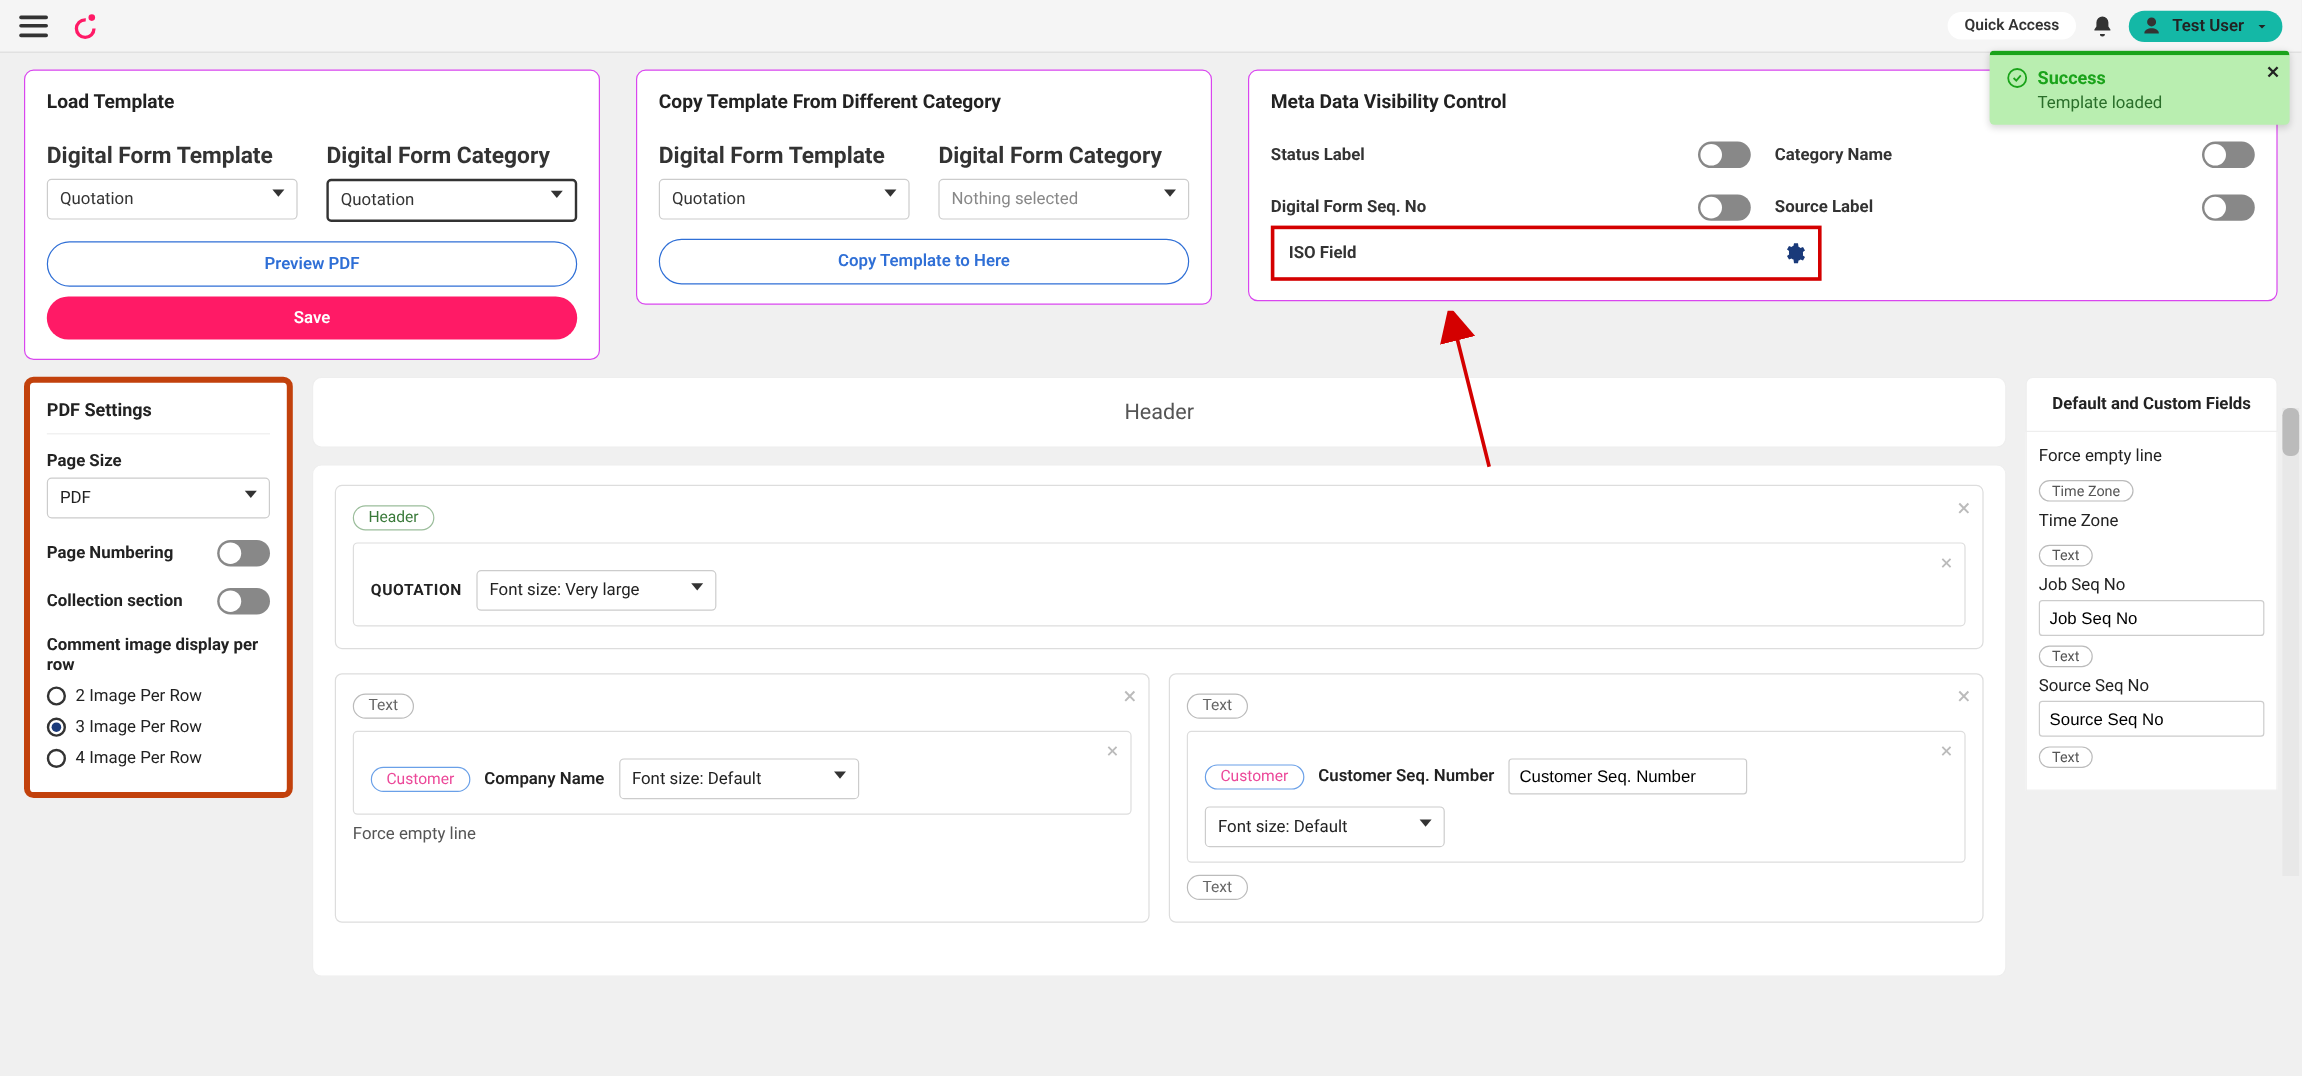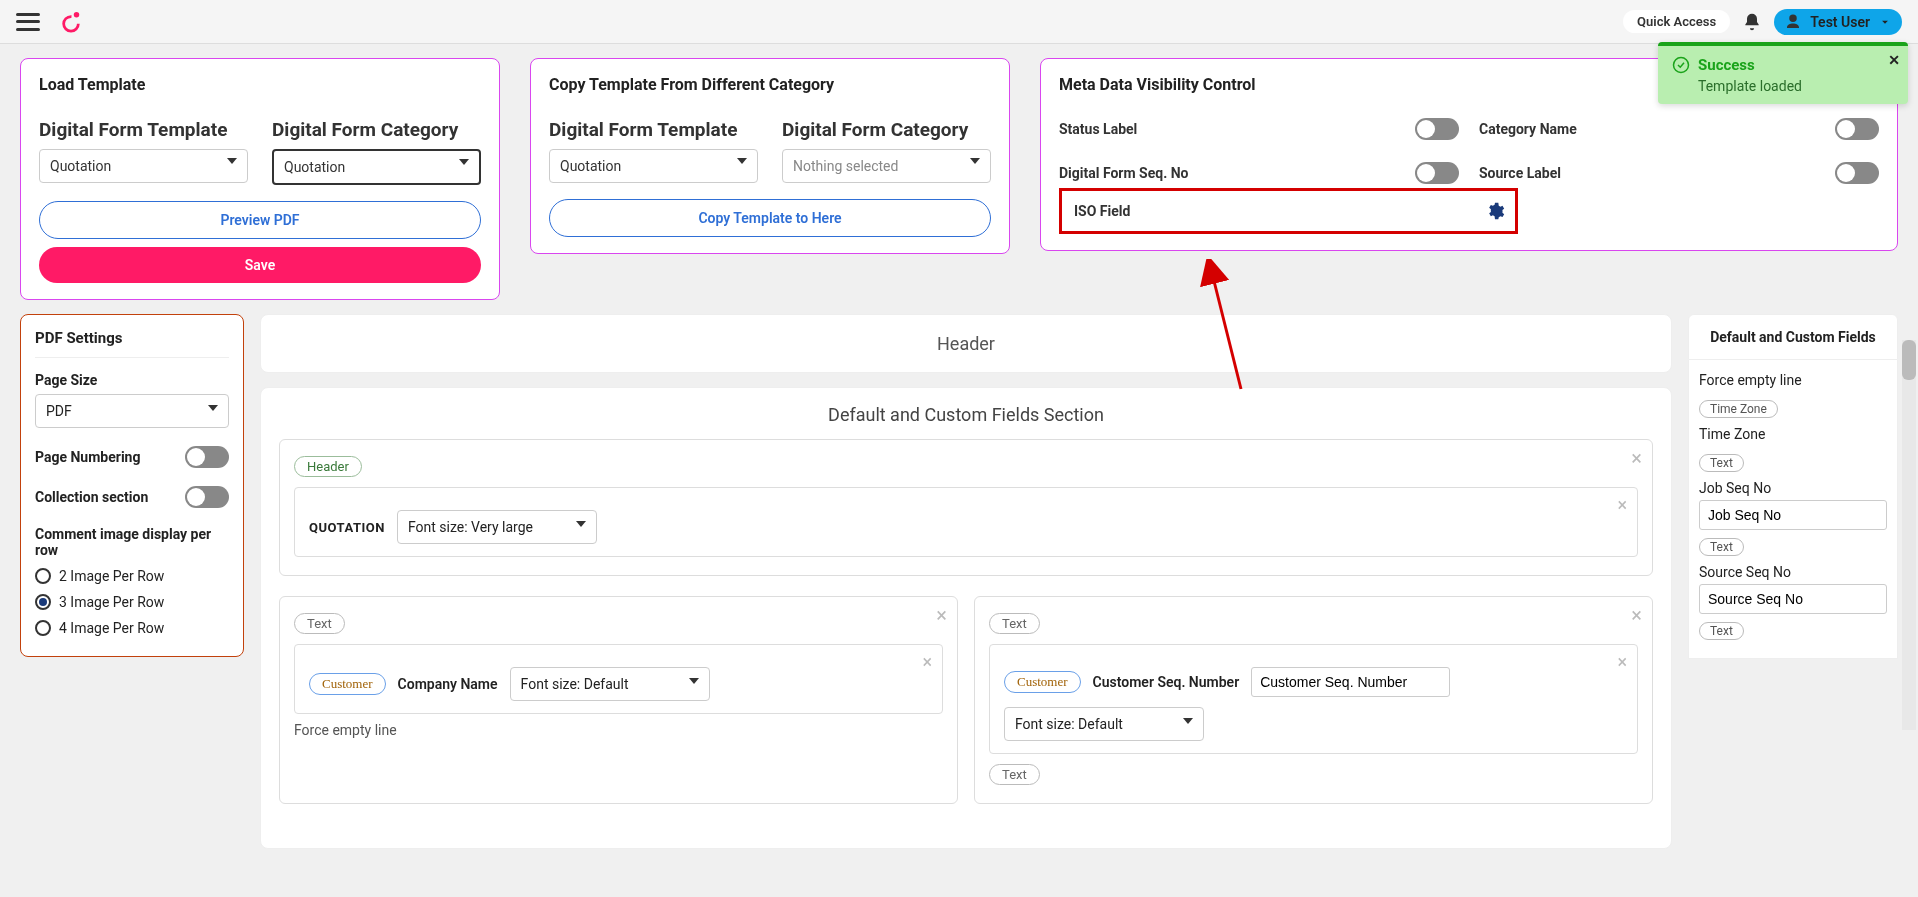--- a/index.html
+++ b/index.html
@@ -8,21 +8,21 @@
 
 .topbar { display:flex; align-items:center; justify-content:space-between; background:#f5f5f5; border-bottom:1px solid #ddd; height:44px; padding:0 16px; position:relative; }
 .topbar-left { display:flex; align-items:center; gap:20px; }
 .hamburger { width:24px; height:18px; display:flex; flex-direction:column; justify-content:space-between; cursor:pointer;}
 .hamburger span { height:3px; background:#333; border-radius:2px;}
 .logo { width:22px; height:22px; position:relative; }
 .logo svg { width:100%; height:100%; }
 .topbar-right { display:flex; align-items:center; gap:12px; }
 .quick-access { background:#fff; border-radius:14px; padding:4px 14px; font-size:13px; font-weight:600; color:#333; }
 .bell { width:20px; height:20px; color:#333; }
-.user-chip { display:flex; align-items:center; gap:8px; background:#0ea5e9; border-radius:16px; padding:4px 10px; cursor:pointer; }
+.user-chip { display:flex; align-items:center; gap:8px; background:#14b8a6; border-radius:16px; padding:4px 10px; cursor:pointer; }
 .user-icon { width:18px; height:18px; color:#333; }
 .user-name { font-weight:600; font-size:14px; }
 .chevron { width:14px; height:14px; }
 
 
 .toast { position:absolute; top:42px; right:10px; width:250px; background:#b9eeb0; border-radius:4px; padding:10px 14px; box-shadow:0 2px 6px rgba(0,0,0,.15); border-top:4px solid #1aa31a; z-index:50;}
 .toast .row1 { display:flex; align-items:center; gap:8px; }
 .toast .row1 .check { width:18px; height:18px; color:#1aa31a;}
 .toast .row1 .title { color:#1aa31a; font-weight:700; font-size:15px; }
 .toast .msg { margin-top:4px; color:#2a6e2a; padding-left:26px;}
@@ -47,40 +47,40 @@
 
 .meta-grid { display:grid; grid-template-columns: 1fr auto 1fr auto; row-gap:22px; column-gap:20px; align-items:center; }
 .meta-label { font-weight:700; color:#333; font-size:14px;}
 .toggle { width:44px; height:22px; background:#888; border-radius:12px; position:relative; cursor:pointer;}
 .toggle::after { content:""; position:absolute; left:2px; top:2px; width:18px; height:18px; background:#fff; border-radius:50%;}
 .iso-row { display:flex; align-items:center; justify-content:space-between; border:3px solid #d40000; padding:10px 10px 10px 12px; margin-top:4px; width:56%;}
 .gear-icon { width:20px; height:20px; color:#1a3a7a;}
 
 
 .lower { display:flex; gap:16px; padding:14px 20px 0 20px; align-items:flex-start;}
-.side-card { width:224px; background:#fff; border-radius:8px; border:1px solid #c2410c; padding:14px 14px 20px 14px;}
+.side-card { width:224px; background:#fff; border-radius:8px; border:5px solid #c2410c; padding:14px 14px 20px 14px;}
 .side-title { font-weight:700; font-size:15px; padding-bottom:10px; border-bottom:1px solid #eee; margin-bottom:14px;}
 .side-label { font-weight:700; font-size:14px; margin-bottom:6px;}
 .side-select { border:1px solid #ccc; border-radius:4px; padding:8px 30px 8px 10px; position:relative; cursor:pointer;}
 .side-select .caret { position:absolute; right:10px; top:10px; width:0;height:0;border-left:5px solid transparent;border-right:5px solid transparent;border-top:6px solid #333;}
 .side-toggle-row { display:flex; align-items:center; justify-content:space-between; margin-top:18px;}
 .side-toggle-row .lbl { font-weight:700; }
 .radio-row { display:flex; align-items:center; gap:8px; margin-top:10px; cursor:pointer;}
 .radio { width:16px; height:16px; border:2px solid #333; border-radius:50%; display:inline-flex; align-items:center; justify-content:center;}
 .radio.checked::after{content:"";width:8px;height:8px;background:#1a3a7a;border-radius:50%;}
 
 .main-area { flex:1; display:flex; flex-direction:column; gap:14px; min-width:0;}
 .panel { background:#fff; border-radius:8px; border:1px solid #eee;}
 .header-panel { text-align:center; padding:18px; color:#555; font-size:18px;}
 .section-panel { padding:16px 18px 24px 18px;}
 .section-title { text-align:center; font-size:18px; color:#444; margin-bottom:14px;}
 .block { border:1px solid #ddd; border-radius:6px; padding:16px 14px 18px 14px; position:relative; margin-bottom:20px;}
 .block .close-blk { position:absolute; top:6px; right:10px; color:#bbb; font-size:20px; cursor:pointer;}
 .tag { display:inline-block; border:1px solid #9bbd9b; color:#3a7a3a; border-radius:12px; padding:2px 12px; font-size:13px; background:#fff;}
-.tag.blue { border-color:#6aa0e8; color:#a16207;font-family:Liberation Serif, serif;}
+.tag.blue { border-color:#6aa0e8; color:#ec4899;}
 .tag.grey { border-color:#bbb; color:#666;}
 .inner { border:1px solid #ddd; border-radius:4px; padding:12px 14px; margin-top:10px; position:relative;}
 .inner .close-inner { position:absolute; top:6px; right:10px; color:#bbb; font-size:18px; cursor:pointer;}
 .inline-row { display:flex; align-items:center; gap:12px; margin-top:10px; flex-wrap:wrap;}
 .quotation-lbl { font-weight:700; font-size:13px; letter-spacing:.5px;}
 .font-select { border:1px solid #ccc; border-radius:4px; padding:8px 34px 8px 10px; position:relative; cursor:pointer; min-width:200px;}
 .font-select .caret { position:absolute; right:10px; top:10px; width:0;height:0;border-left:5px solid transparent;border-right:5px solid transparent;border-top:6px solid #333;}
 .two-col { display:flex; gap:16px;}
 .two-col .block { flex:1;}
 .plain-lbl { font-weight:600; }
@@ -237,21 +237,20 @@
     <div class="radio-row">
         <span class="radio"></span>
         <span>4 Image Per Row</span>
       </div>
   </div>
 
   <div class="main-area">
     <div class="panel header-panel">Header</div>
 
     <div class="panel section-panel">
-      <div class="section-title">Default and Custom Fields Section</div>
 
       <div class="block">
         <span class="tag">Header</span>
         <span class="close-blk">×</span>
         <div class="inner">
           <span class="close-inner">×</span>
           <div class="inline-row">
             <span class="quotation-lbl">QUOTATION</span>
             <div class="font-select"><span>Font size: Very large</span><span class="caret"></span></div>
           </div>

